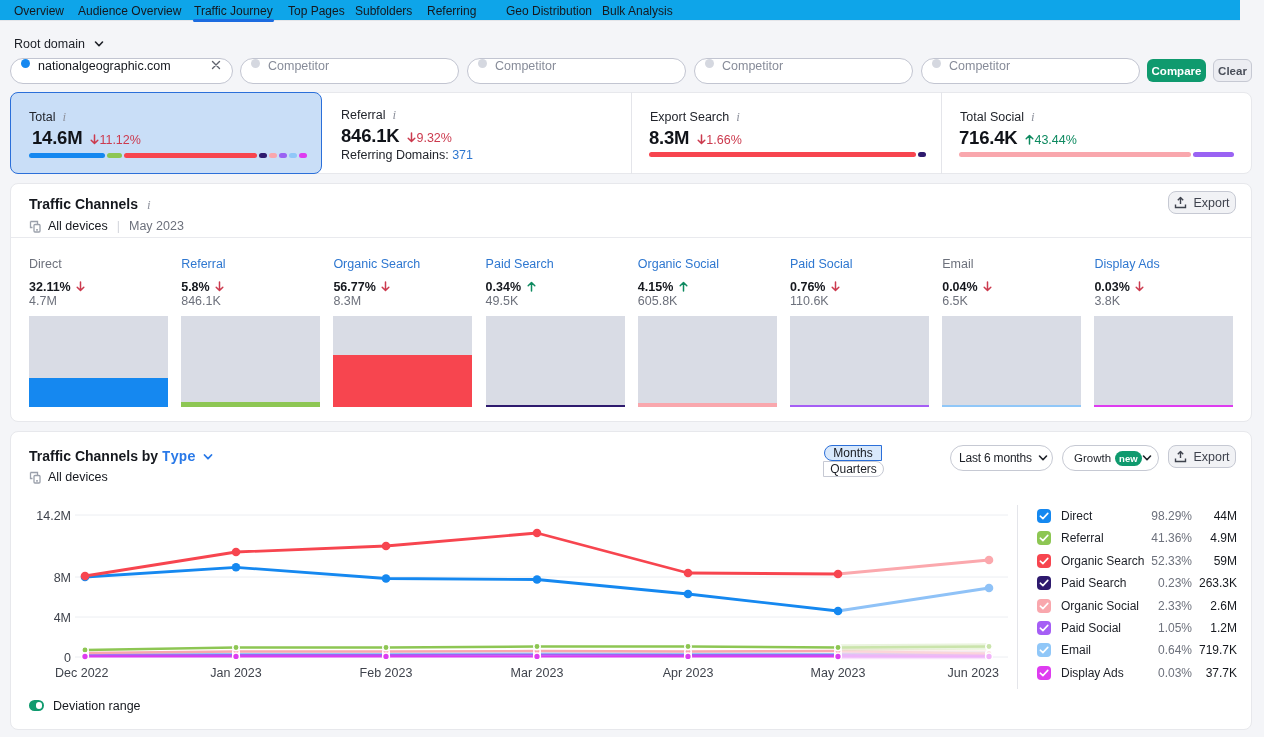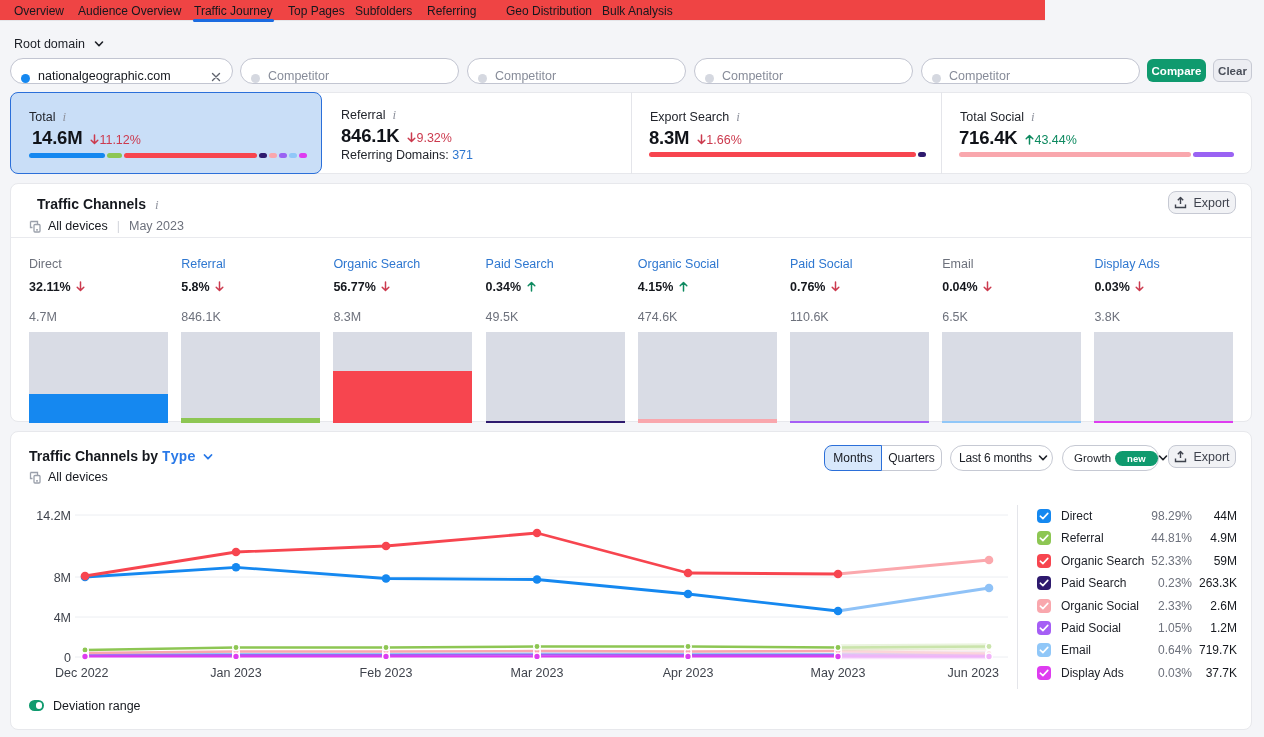--- a/index.html
+++ b/index.html
@@ -1,27 +1,27 @@
 <!DOCTYPE html>
 <html><head>
 <meta charset="utf-8">
 <style>
 * { margin:0; padding:0; box-sizing:border-box; }
 html,body { width:1264px; height:737px; }
 body { font-family:"Liberation Sans",sans-serif; background:#f4f5f8; position:relative; overflow:hidden; font-size:12.5px; color:#1c1f26; }
 .abs { position:absolute; }
 
-.nav { position:absolute; top:0; left:0; width:1045px; height:21px; background:#ef4444; border-bottom:1px solid #e4e5e9; }
+.nav { position:absolute; top:0; left:0; width:1240px; height:21px; background:#0ea5e9; border-bottom:1px solid #e4e5e9; }
 .nav .tab { position:absolute; top:4px; font-size:12px; font-weight:500; color:#15181e; white-space:nowrap; }
 .nav .tab.active::after { content:""; position:absolute; left:-1px; right:-1px; top:15px; height:3px; background:#1b6be0; border-radius:2px; }
 
 .rootdom { position:absolute; left:14px; top:37px; font-size:12.5px; color:#1c1f26; }
 .chev { display:inline-block; width:10px; height:10px; vertical-align:-1px; margin-left:6px; flex:0 0 auto; }
 
-.inp { position:absolute; top:58px; height:26px; background:#fff; border:1px solid #c2c5d1; border-radius:13px; display:flex; align-items:flex-end; padding:0 10px; }
+.inp { position:absolute; top:58px; height:26px; background:#fff; border:1px solid #c2c5d1; border-radius:13px; display:flex; align-items:flex-start; padding:0 10px; }
 .dot { width:9px; height:9px; border-radius:50%; margin-right:8px; flex:0 0 auto; }
 .ph { color:#878c99; font-size:12.5px; }
 .btn-compare { position:absolute; left:1147px; top:59px; width:59px; height:23px; background:#0f9a6e; color:#fff; border-radius:6px; font-weight:700; font-size:11.5px; display:flex; align-items:center; justify-content:center; }
 .btn-clear { position:absolute; left:1213px; top:59px; width:39px; height:23px; background:#ecedf2; border:1px solid #c6c9d3; color:#4a4f5a; border-radius:6px; font-weight:700; font-size:11.5px; display:flex; align-items:center; justify-content:center; }
 
 .mpanel { position:absolute; left:10px; top:92px; width:1242px; height:82px; background:#fff; border-radius:8px; border:1px solid #e7e8ec; }
 .mdiv { position:absolute; top:92px; width:1px; height:82px; background:#e4e5ea; }
 .card1 { position:absolute; left:10px; top:92px; width:312px; height:82px; background:#c9def7; border:1px solid #2b6fd9; border-radius:8px; }
 .mtitle { font-size:12.5px; color:#22252c; }
 .info { color:#8f939e; font-family:"Liberation Serif",serif; font-style:italic; font-size:13px; margin-left:7px; }
@@ -35,29 +35,29 @@
 .panel { position:absolute; left:10px; background:#fff; border-radius:8px; border:1px solid #e7e8ec; }
 .ptitle { font-size:14px; font-weight:700; color:#15181e; }
 .subline { font-size:12.5px; color:#1c1f26; display:flex; align-items:center; }
 .gray { color:#6d717c; }
 .btn-export { position:absolute; width:68px; height:23px; background:#f1f2f5; border:1px solid #c6c9d3; border-radius:8px; display:flex; align-items:center; justify-content:center; gap:6px; font-size:12.5px; color:#3f434e; font-weight:400; }
 .link { color:#2e77d0; }
 
 .ch { position:absolute; width:139px; }
 .chname { font-size:12.5px; }
 .chpct { font-size:12.5px; font-weight:700; color:#15181e; margin-top:9px; }
-.chval { font-size:12.5px; color:#6d717c; margin-top:16px; }
+.chval { font-size:12.5px; color:#6d717c; margin-top:0; }
 .chbar { position:relative; margin-top:8px; width:139px; height:91px; background:#d9dce5; }
 .chfill { position:absolute; left:0; bottom:0; width:100%; }
 
 .seg { position:absolute; display:flex; height:26px; }
 .segbtn { height:26px; border:1px solid #c6c9d3; background:#fff; display:flex; align-items:center; justify-content:center; font-size:12px; color:#1c1f26; white-space:nowrap; }
 .segbtn.on { background:#d8e8fb; border:1px solid #2b6fd9; color:#15181e; }
 .drop { position:absolute; height:26px; background:#fff; border:1px solid #c6c9d3; border-radius:13px; display:flex; align-items:center; font-size:12px; color:#1c1f26; padding:0 9px; white-space:nowrap; }
-.badge-new { background:#0f9a6e; color:#fff; font-size:9.5px; font-weight:700; padding:2px 12px; border-radius:8px; margin-left:4px; }
+.badge-new { background:#0f9a6e; color:#fff; font-size:9.5px; font-weight:700; padding:2px 4px; border-radius:8px; margin-left:4px; }
 
 .lrow { position:absolute; height:22px; width:200px; }
 .lchk { position:absolute; left:0; top:3px; width:14px; height:14px; border-radius:4px; }
 .lchk svg { position:absolute; left:2px; top:3px; }
 .lname { position:absolute; left:24px; top:3px; font-size:12px; color:#1c1f26; white-space:nowrap; }
 .lpct { position:absolute; right:45px; top:3px; font-size:12px; color:#6d717c; text-align:right; }
 .lval { position:absolute; right:0; top:3px; font-size:12px; color:#15181e; text-align:right; }
 
 .tgl { position:absolute; width:15px; height:10.5px; background:#0f9a6e; border-radius:5.5px; }
 .tgl::after { content:""; position:absolute; right:2px; top:2px; width:6.5px; height:6.5px; background:#fff; border-radius:50%; }
@@ -146,21 +146,21 @@
 <div class="abs" style="left:960px; top:109px;"><span class="mtitle">Total Social</span><span class="info">i</span></div>
 <div class="abs" style="left:959px; top:127px;"><span class="mval">716.4K</span><span class="chg pos"><svg class="arr-up" viewBox="0 0 9 11">
         <path d="M4.5 10 V2 M1.2 4.8 L4.5 1.5 L7.8 4.8" fill="none" stroke="#0e8a60" stroke-width="1.5" stroke-linecap="round" stroke-linejoin="round"></path>
       </svg>43.44%</span></div>
 <div class="abs" style="left: 959px; top: 152px; width: 275px; height: 5px;" id="socialbar">
     <div style="position:absolute; left:0px; top:0; width:232px; height:5px; background:#f9a7ad; border-radius:2.5px;"></div>
     <div style="position:absolute; left:234px; top:0; width:41px; height:5px; background:#9a63f3; border-radius:2.5px;"></div>
   </div>
 
 <div class="panel" style="top:183px; width:1242px; height:239px;"></div>
-<div class="abs" style="left:29px; top:196px;margin-left:8px;"><span class="ptitle">Traffic Channels</span><span class="info" style="margin-left:9px;">i</span></div>
+<div class="abs" style="left:29px; top:196px;"><span class="ptitle">Traffic Channels</span><span class="info" style="margin-left:9px;">i</span></div>
 <div class="abs subline" style="left:29px; top:219px;">
   <svg width="13" height="13" viewBox="0 0 13 13" style="margin-right:6px;">
       <path d="M1.5 1.5 h7 v2.5 M1.5 1.5 v6 h2" fill="none" stroke="#9aa0ab" stroke-width="1.3"></path>
       <rect x="5" y="4.5" width="6" height="7.5" rx="1" fill="#fff" stroke="#9aa0ab" stroke-width="1.3"></rect>
       <rect x="7" y="9.2" width="2" height="1.4" fill="#9aa0ab"></rect>
     </svg>
   <span style="color:#15181e;">All devices</span>
   <span style="color:#d4d6dd; margin:0 9px;">|</span>
   <span class="gray">May 2023</span>
 </div>
@@ -211,21 +211,21 @@
     <div class="chval">49.5K</div>
     <div class="chbar">
         <div class="chfill" style="height:2.5px; background:#2e1a6e;"></div>
       </div>
   </div>
     <div class="ch" style="left:637.8px; top:257px;">
     <div class="chname" style="color:#2e77d0;">Organic Social</div>
     <div class="chpct">4.15% <svg class="arr-up" viewBox="0 0 9 11">
           <path d="M4.5 10 V2 M1.2 4.8 L4.5 1.5 L7.8 4.8" fill="none" stroke="#0e8a60" stroke-width="1.5" stroke-linecap="round" stroke-linejoin="round"></path>
         </svg></div>
-    <div class="chval">474.6K</div>
+    <div class="chval">605.8K</div>
     <div class="chbar">
         <div class="chfill" style="height:3.7765000000000004px; background:#f9a7ad;"></div>
       </div>
   </div>
     <div class="ch" style="left:790px; top:257px;">
     <div class="chname" style="color:#2e77d0;">Paid Social</div>
     <div class="chpct">0.76% <svg class="arr-dn" viewBox="0 0 9 11">
           <path d="M4.5 1 V9 M1.2 6.2 L4.5 9.5 L7.8 6.2" fill="none" stroke="#cc3a4e" stroke-width="1.5" stroke-linecap="round" stroke-linejoin="round"></path>
         </svg></div>
     <div class="chval">110.6K</div>
@@ -263,21 +263,21 @@
     </svg>
 </div>
 <div class="abs subline" style="left:29px; top:470px;">
   <svg width="13" height="13" viewBox="0 0 13 13" style="margin-right:6px;">
       <path d="M1.5 1.5 h7 v2.5 M1.5 1.5 v6 h2" fill="none" stroke="#9aa0ab" stroke-width="1.3"></path>
       <rect x="5" y="4.5" width="6" height="7.5" rx="1" fill="#fff" stroke="#9aa0ab" stroke-width="1.3"></rect>
       <rect x="7" y="9.2" width="2" height="1.4" fill="#9aa0ab"></rect>
     </svg>
   <span style="color:#15181e;">All devices</span>
 </div>
-<div class="seg" style="left:824px; top:445px;">
+<div class="seg" style="left:824px; top:445px;flex-direction:column;">
   <div class="segbtn on" style="border-radius:8px 0 0 8px; z-index:2; width:58px;">Months</div>
   <div class="segbtn" style="border-radius:0 8px 8px 0; margin-left:-1px; width:61px;">Quarters</div>
 </div>
 <div class="drop" style="left:950px; top:445px; width:103px; padding:0 8px;">
     <span style="letter-spacing:-0.2px;">Last 6 months</span>
   <svg class="chev" viewBox="0 0 10 10" style="margin-left:6px;">
       <path d="M1.5 3 L5 6.7 L8.5 3" fill="none" stroke="#1c1f26" stroke-width="1.6" stroke-linecap="round" stroke-linejoin="round"></path>
     </svg>
 </div>
 <div class="drop" style="left:1062px; top:445px; width:97px; padding:0 7px 0 11px;">
@@ -394,21 +394,21 @@
     <span class="lpct">98.29%</span>
     <span class="lval">44M</span>
   </div>
     <div class="lrow" style="left:1037px; top:528.4px;">
     <span class="lchk" style="background:#8dc653;">
         <svg width="10" height="8" viewBox="0 0 10 8">
           <path d="M1.3 4.2 L3.9 6.6 L8.8 1.4" fill="none" stroke="#fff" stroke-width="1.6" stroke-linecap="round" stroke-linejoin="round"></path>
         </svg>
       </span>
     <span class="lname">Referral</span>
-    <span class="lpct">44.81%</span>
+    <span class="lpct">41.36%</span>
     <span class="lval">4.9M</span>
   </div>
     <div class="lrow" style="left:1037px; top:550.8px;">
     <span class="lchk" style="background:#f7454f;">
         <svg width="10" height="8" viewBox="0 0 10 8">
           <path d="M1.3 4.2 L3.9 6.6 L8.8 1.4" fill="none" stroke="#fff" stroke-width="1.6" stroke-linecap="round" stroke-linejoin="round"></path>
         </svg>
       </span>
     <span class="lname">Organic Search</span>
     <span class="lpct">52.33%</span>

